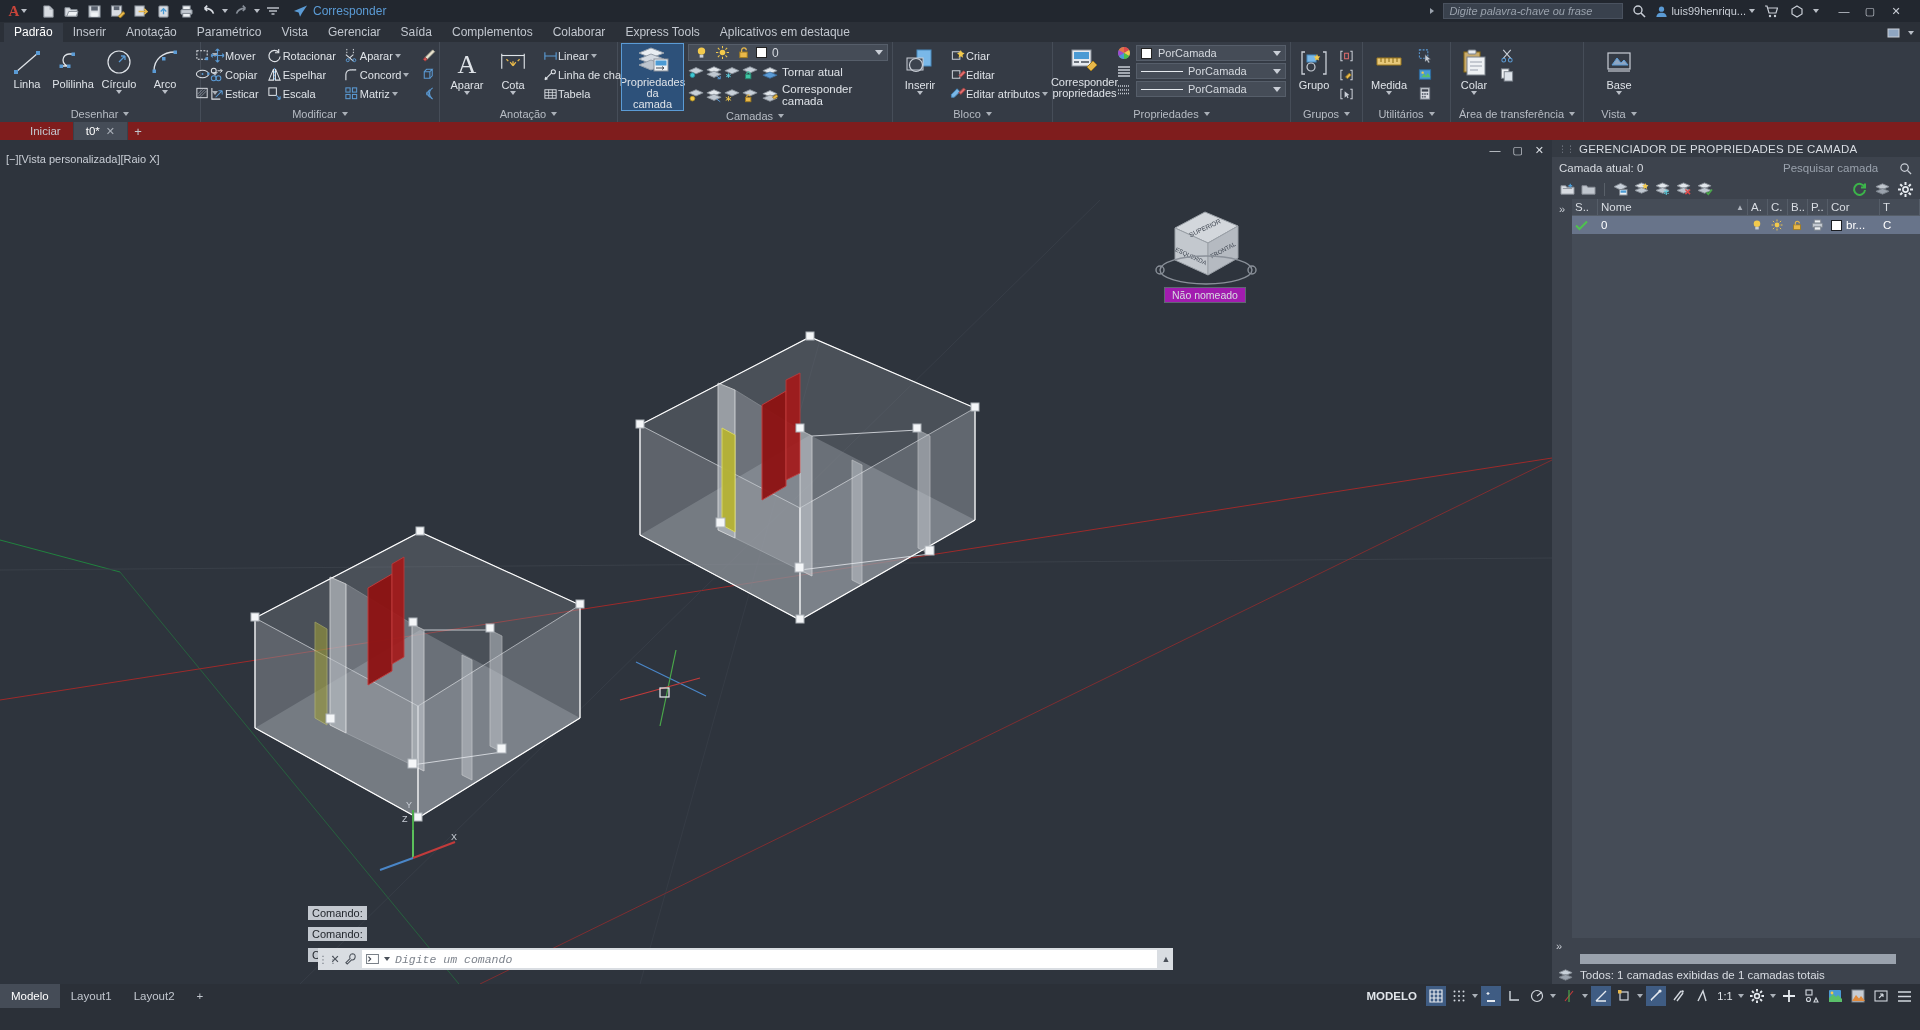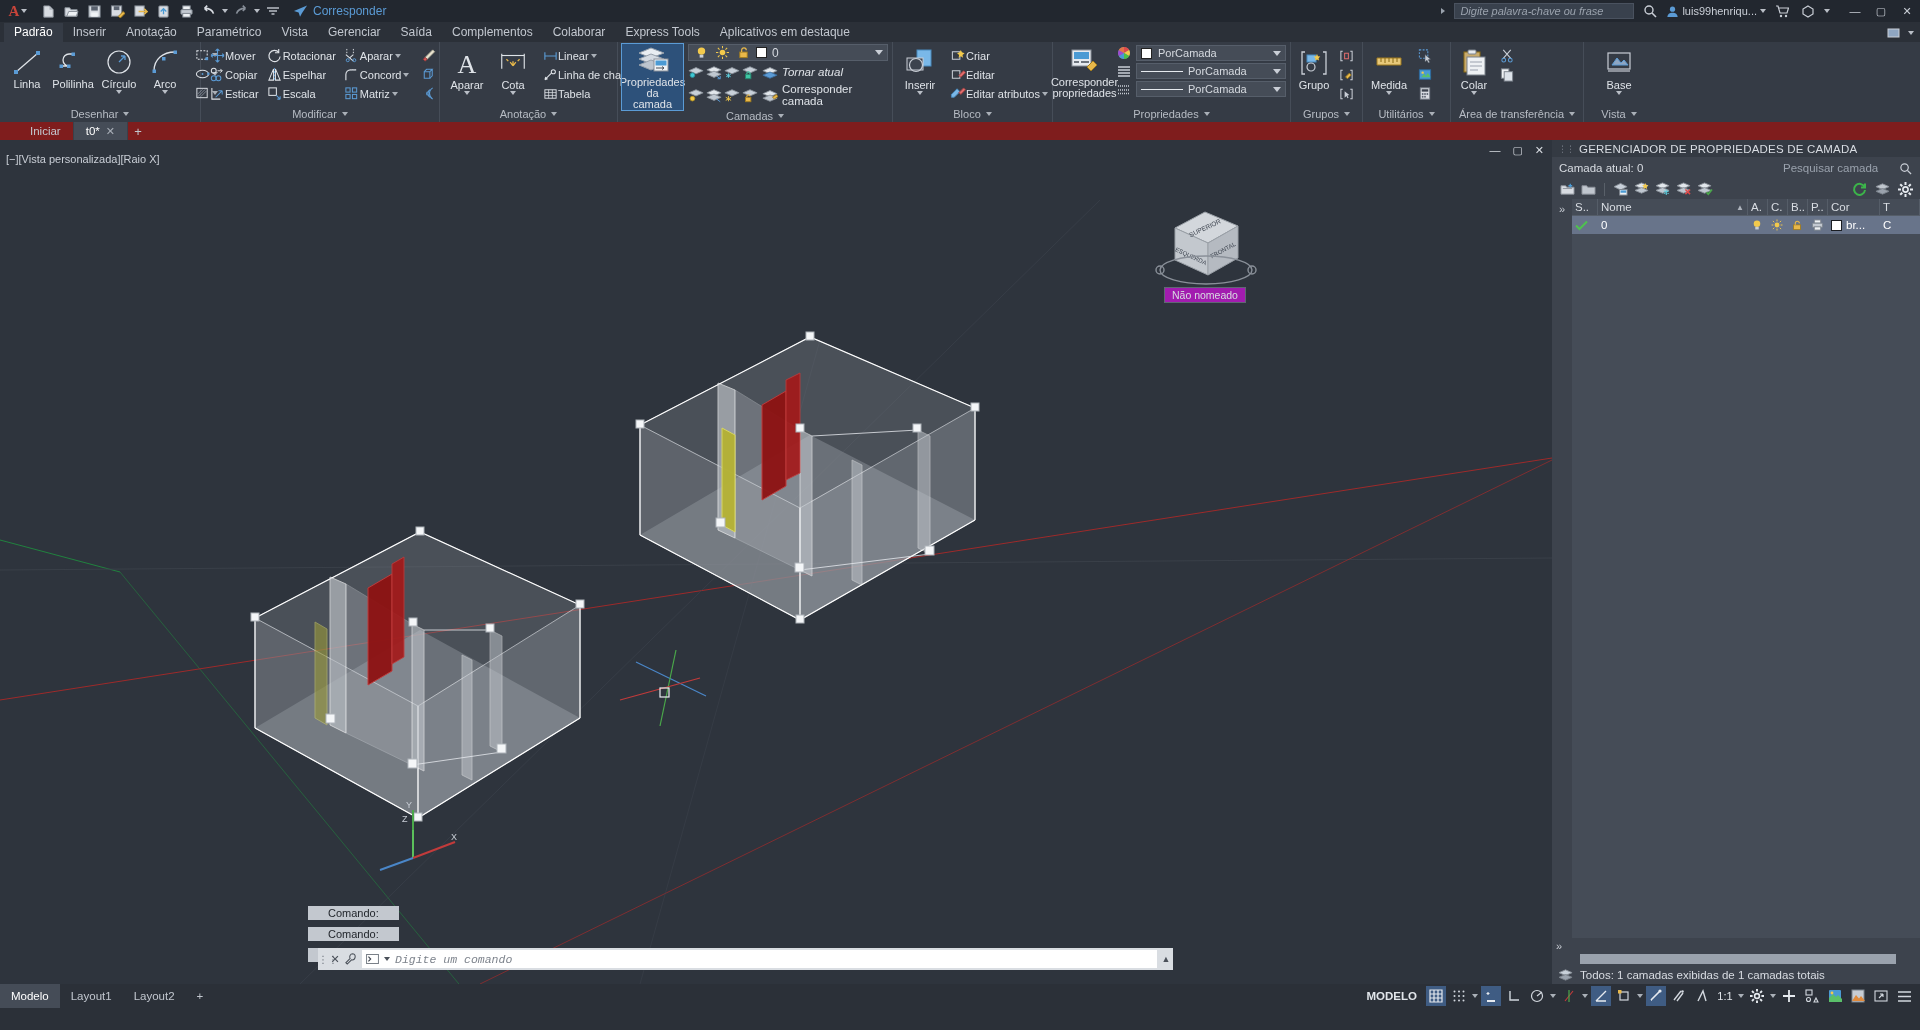--- a/index.html
+++ b/index.html
@@ -9,21 +9,21 @@
   
   .titlebar{ height:22px; background:#22272f; display:flex; align-items:center; position:relative; }
   .qa-logo{ width:30px; display:flex; align-items:center; justify-content:center; gap:2px; padding-left:6px;}
   .a-letter{ color:#c8443a; font-weight:bold; font-size:15px; font-family:"Liberation Serif", serif; }
   .caret{ width:0;height:0;border-left:3px solid transparent;border-right:3px solid transparent;border-top:4px solid #b9bec6; }
   .qa-icons{ display:flex; align-items:center; gap:3px; padding-left:8px;}
   .qi{ width:20px;height:18px; display:flex;align-items:center;justify-content:center; }
   .qi svg{ display:block; }
   .share{ display:flex;align-items:center;gap:5px; margin-left:10px; color:#5b9bd5; font-size:12px;}
   .title-center{ position:absolute; left:0; right:0; text-align:center; font-size:12px; color:#c9ced6; pointer-events:none;}
-  .tb-right{ margin-left:auto; display:flex; align-items:center; gap:6px; padding-right:0; }
+  .tb-right{ margin-left:auto; display:flex; align-items:center; gap:6px; padding-right:11px; }
   .searchbox{ width:180px; height:16px; background:#39414d; border:1px solid #4a525f; display:flex;align-items:center; padding:0 5px;}
   .searchbox span{ font-style:italic; color:#9aa2ad; font-size:11px;}
   .usr{ display:flex;align-items:center;gap:3px; font-size:11px; color:#c9ced6;}
   .wbtns{ display:flex; gap:0; margin-left:6px;}
   .wbtn{ width:26px;height:22px;display:flex;align-items:center;justify-content:center;color:#c9ced6;font-size:11px;}
 
   
   .ribtabs{ height:20px; background:#2b3038; display:flex; align-items:flex-end; font-size:12px; padding-left:4px;}
   .rtab{ padding:2px 10px 3px; color:#c2c7cf; }
   .rtab.active{ background:#3f4busy; }
@@ -65,21 +65,21 @@
   .vpbtns{ position:absolute; right:8px; top:4px; display:flex; gap:12px; z-index:5; color:#d8dce2; font-size:11px;}
 
   .cmdline{ position:absolute; left:318px; bottom:14px; width:855px; height:22px; background:#d9dde2; display:flex; align-items:center; z-index:8;}
   .cmdgrip{ width:10px; color:#6d747d; font-size:10px; text-align:center;}
   .cmdx{ width:14px; color:#4a5059; font-size:11px; text-align:center;}
   .cmdtool{ width:18px; display:flex;align-items:center;justify-content:center;}
   .cmdinput{ flex:1; height:18px; background:#fff; margin:0 2px; display:flex;align-items:center; gap:5px; padding:0 4px;}
   .cmdinput .ph{ color:#7d838c; font-style:italic; font-size:11.5px; font-family:"Liberation Mono", monospace;}
   .cmdscroll{ width:14px; text-align:center; color:#4a5059; font-size:9px;}
 
-  .histline{ position:absolute; background:#c3c8cf; color:#22262c; font-size:11px; padding:1px 20px; font-family:"Liberation Sans",sans-serif; z-index:7;}
+  .histline{ position:absolute; background:#c3c8cf; color:#22262c; font-size:11px; padding:1px 4px; font-family:"Liberation Sans",sans-serif; z-index:7;}
 
   
   .rightpanel{ position:absolute; right:0; top:0; width:368px; bottom:0; background:#3d434d; display:flex; flex-direction:column;}
   .rp-title{ height:17px; background:#343a43; display:flex;align-items:center;gap:5px;padding:0 6px; font-size:11.5px; color:#d8dce2; letter-spacing:.2px;}
   .rp-grip{ color:#7d848e; font-size:9px; letter-spacing:-1px;}
   .rp-cur{ height:22px; display:flex;align-items:center; padding:0 7px; font-size:11.5px; color:#d8dce2; }
   .rp-search{ margin-left:auto; display:flex; align-items:center; gap:4px; }
   .rp-search .inp{ width:110px; font-size:11.5px; color:#9aa2ad; }
   .rp-toolbar{ height:20px; display:flex; align-items:center; gap:5px; padding:0 7px;}
   .rp-sep{ width:1px;height:13px;background:#596069; margin:0 3px;}
@@ -588,21 +588,21 @@
                 <rect x="4" y="10" width="6" height="5" fill="#3ec7a4" stroke="#26836c"></rect>
                 <path d="M5.5 10V8.5a1.8 1.8 0 0 1 3.5 0V10" fill="none" stroke="#3ec7a4" stroke-width="1.2"></path>
               </svg>
             </span>
           <span class="icn" style="margin-left:2px;">
               <svg width="17" height="15" viewBox="0 0 18 16">
                 <path d="M1 6l8-3.5L17 6 9 9.5z" fill="#e2e7ec" stroke="#8a9099"></path>
                 <path d="M1 11l8-3.5L17 11 9 14.5z" fill="#5b9bd5" stroke="#3b6e9e"></path>
               </svg>
             </span>
-          <span style="font-size:11.5px;color:#dfe3e8;margin-left:2px;font-style:italic;">Tornar atual</span>
+          <span style="font-size:11.5px;color:#dfe3e8;margin-left:2px;">Tornar atual</span>
         </div>
         <div style="display:flex;align-items:center;gap:2px;margin-top:3px;">
           <span class="icn">
               <svg width="17" height="15" viewBox="0 0 18 16">
                 <path d="M1 5l8-3.5L17 5 9 8.5z" fill="#c8d0d9" stroke="#8a9099"></path>
                 <circle cx="5" cy="11.5" r="2.6" fill="#f2c94c" stroke="#b89520"></circle>
               </svg>
             </span>
           <span class="icn">
               <svg width="17" height="15" viewBox="0 0 18 16">

